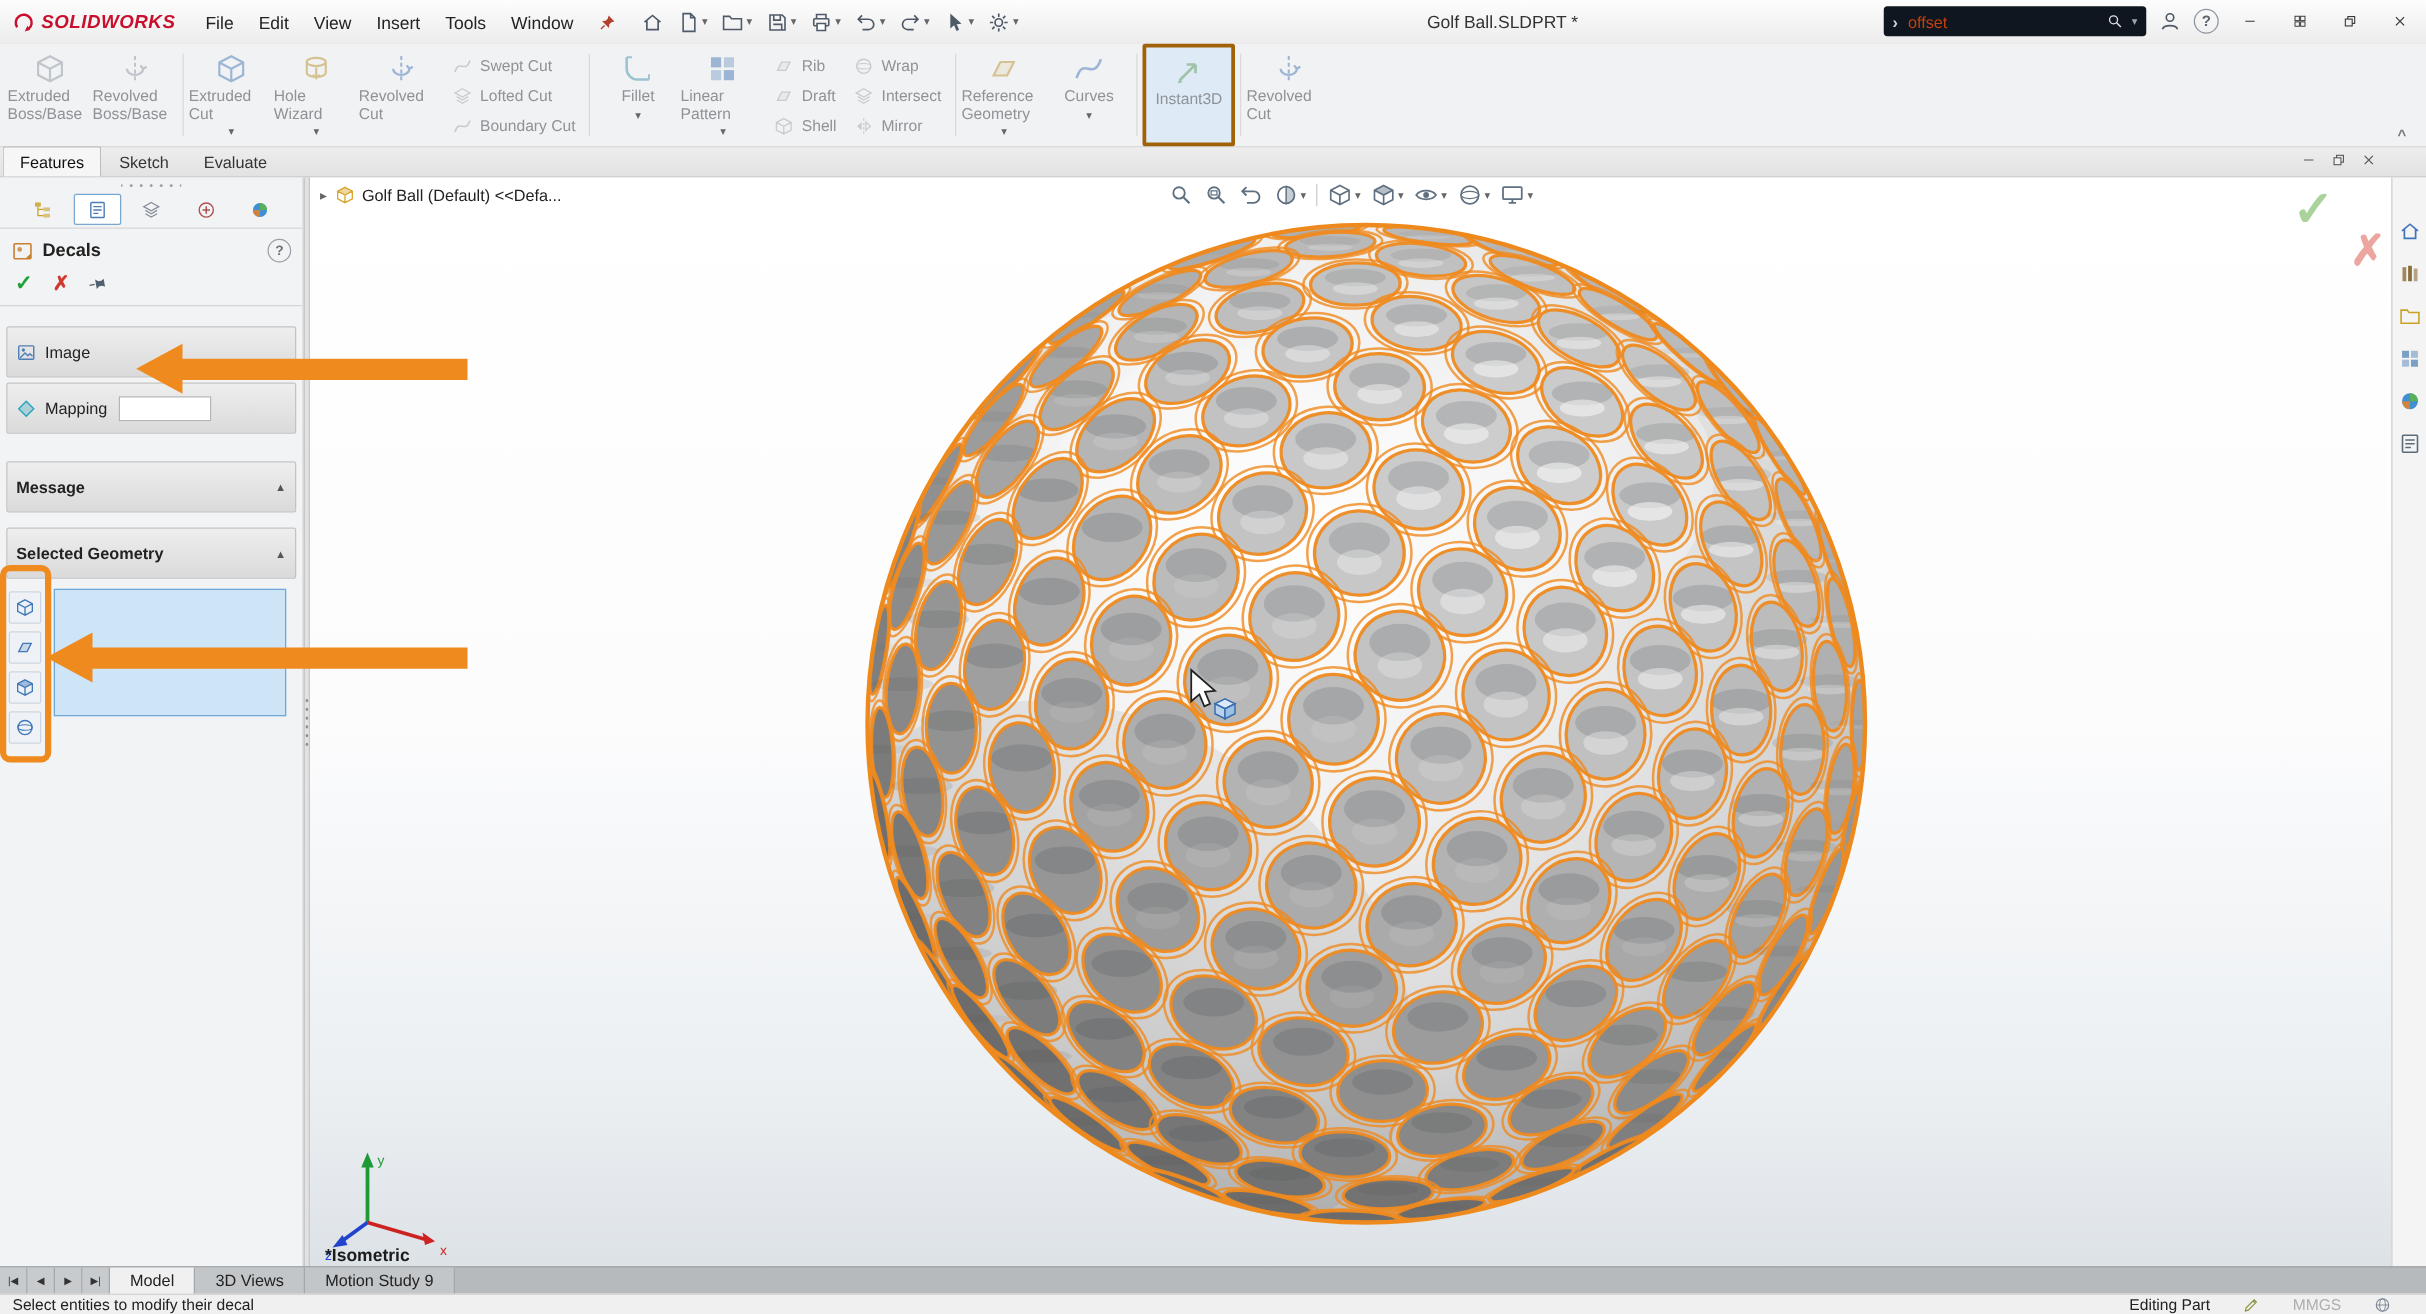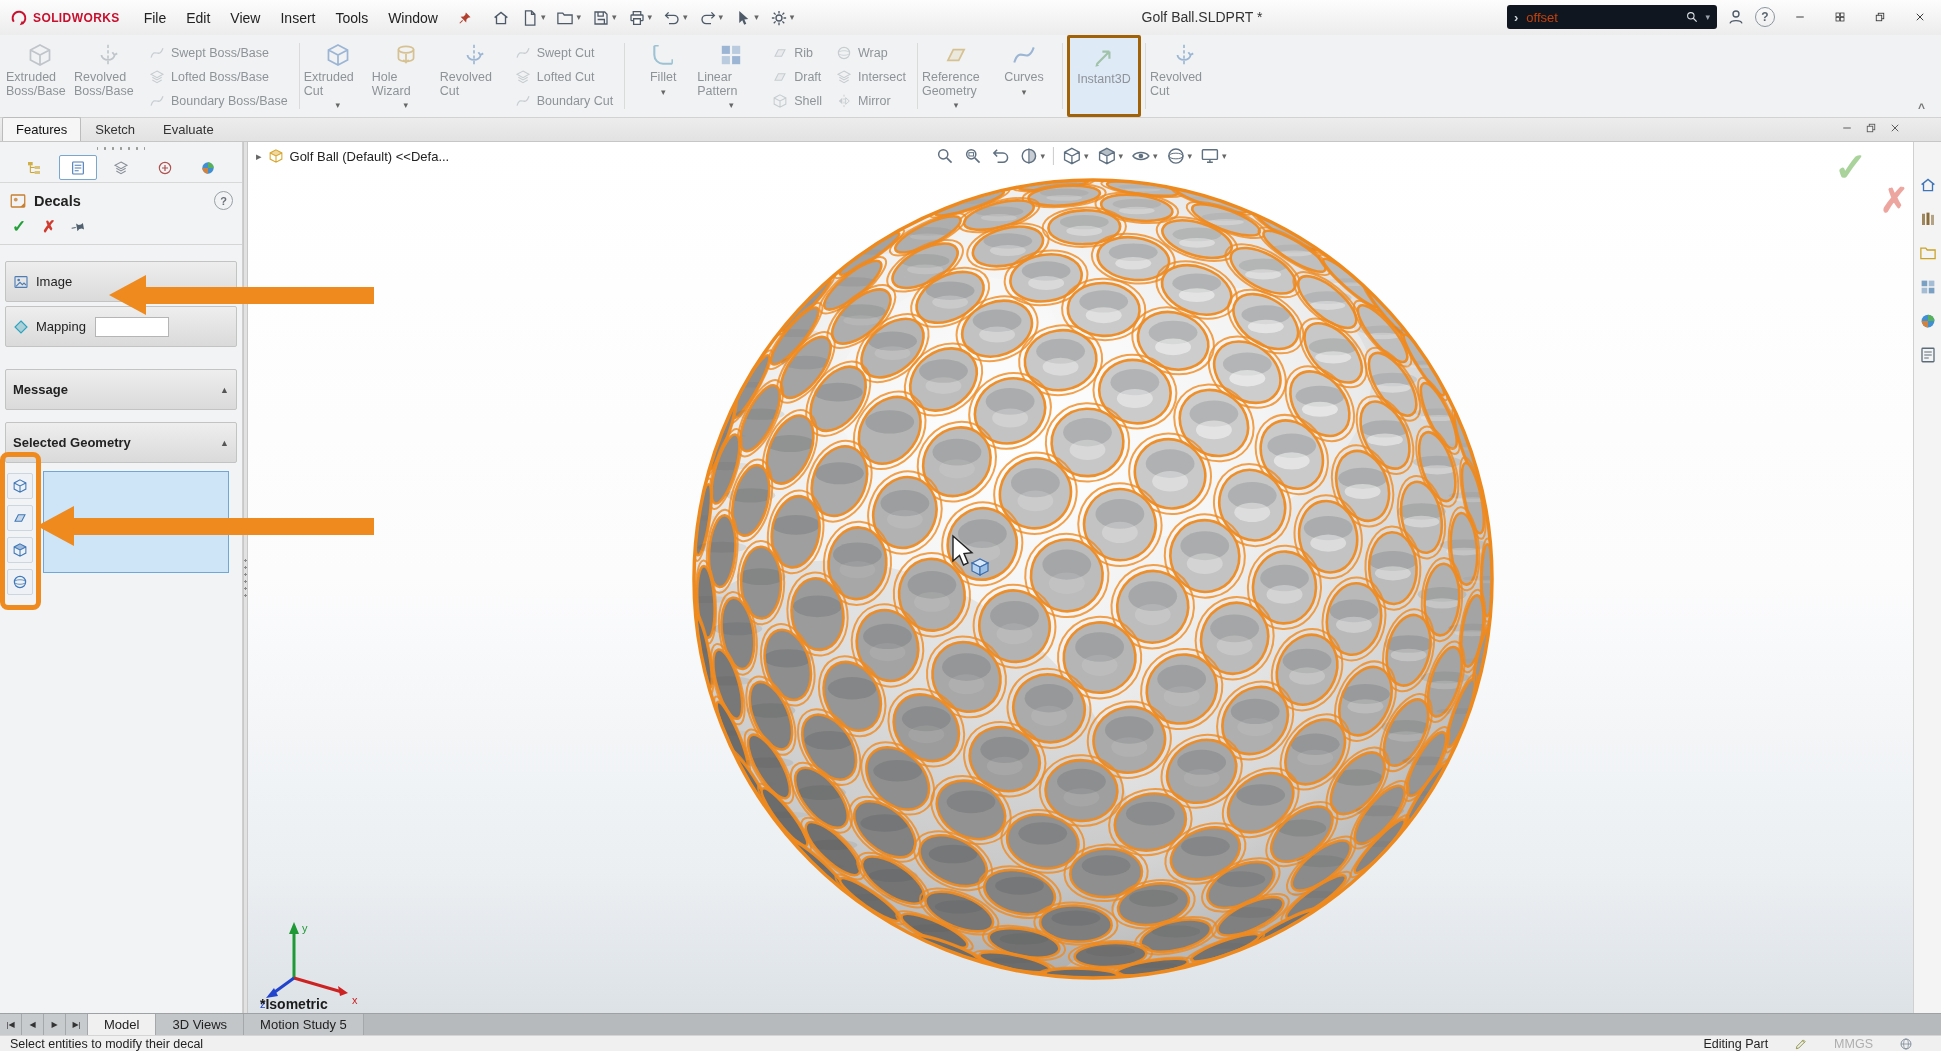--- a/index.html
+++ b/index.html
@@ -6,21 +6,21 @@
   body{width:1941px;height:1051px;position:relative;overflow:hidden;background:#f0f1f2;
        font-family:"Liberation Sans", sans-serif;color:#222;font-size:13px;}
   svg{display:block}
   .ic26{width:26px;height:26px}.ic20{width:20px;height:20px}.ic18{width:18px;height:18px}
   .ic16{width:16px;height:16px}.ic14{width:14px;height:14px}.ic12{width:12px;height:12px}
   
   #titlebar{position:absolute;left:0;top:0;width:100%;height:35px;
     background:linear-gradient(#fdfdfd,#ececec);border-bottom:1px solid #d8d8d8;
     display:flex;align-items:center;}
   .brand{display:flex;align-items:center;gap:5px;margin-left:10px;color:#c8102e}
-  .brand-text{font-weight:700;font-size:12px;letter-spacing:.4px;color:#c8102e}
+  .brand-text{font-weight:700;font-style:italic;font-size:15px;letter-spacing:.4px;color:#c8102e}
   #menus{display:flex;margin-left:14px}
   .menu-item{padding:4px 10px;font-size:14px;color:#222;cursor:default}
   .tb-pin{color:#b3402e;margin:0 10px}
   #quickbar{display:flex;align-items:center;gap:3px;margin-left:6px}
   .qbtn{display:flex;align-items:center;gap:2px;padding:3px 4px;color:#4e5a68}
   .dd{font-size:9px;color:#666;line-height:9px}
   #doc-title{position:absolute;left:1202px;top:9px;transform:translateX(-50%);
     font-size:14px;color:#333;white-space:nowrap}
   #tb-right{position:absolute;right:6px;top:5px;display:flex;align-items:center;gap:10px}
   #searchbox{width:196px;height:24px;background:#10161f;border-radius:3px;
@@ -432,40 +432,20 @@
         </span>
       <span class="rlabel">Extruded Boss/Base</span>
     </div>
     <div class="rlg">
       <span class="ric c-gray">
           <svg class="ic26">
             <use href="#s-revolve"></use>
           </svg>
         </span>
       <span class="rlabel">Revolved Boss/Base</span>
-    </div>
-    <div class="rcol">
-      <div class="rsm">
-          <svg class="ic16 c-gray">
-            <use href="#s-spline"></use>
-          </svg>
-          <span>Swept Boss/Base</span>
-        </div>
-      <div class="rsm">
-          <svg class="ic16 c-gray">
-            <use href="#s-layers"></use>
-          </svg>
-          <span>Lofted Boss/Base</span>
-        </div>
-      <div class="rsm">
-          <svg class="ic16 c-gray">
-            <use href="#s-spline"></use>
-          </svg>
-          <span>Boundary Boss/Base</span>
-        </div>
     </div>
   </div>
   <div class="rsep"></div>
   <div class="rgrp">
     <div class="rlg">
       <span class="ric c-blue">
           <svg class="ic26">
             <use href="#s-cube"></use>
           </svg>
         </span>
@@ -1605,21 +1585,21 @@
     </span>
 </aside>
 
 <div id="modeltabs">
   <span class="mnavb">|◀</span>
   <span class="mnavb">◀</span>
   <span class="mnavb">▶</span>
   <span class="mnavb">▶|</span>
   <span class="mtab active">Model</span>
   <span class="mtab">3D Views</span>
-  <span class="mtab">Motion Study 5</span>
+  <span class="mtab">Motion Study 9</span>
 </div>
 
 <footer id="statusbar">
   <span>Select entities to modify their decal</span>
   <div id="status-right">
     <span>Editing Part</span>
     <svg class="ic14" style="color:#8a8f3a">
         <use href="#s-pencil"></use>
       </svg>
     <span class="units">MMGS</span>

